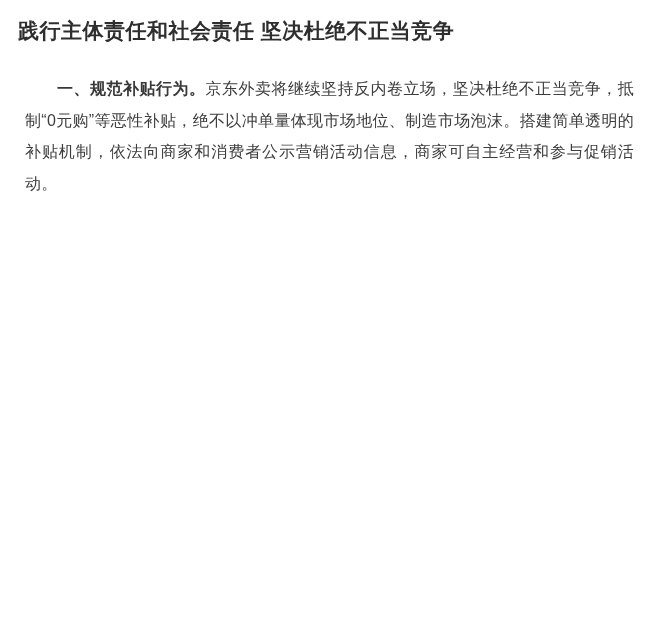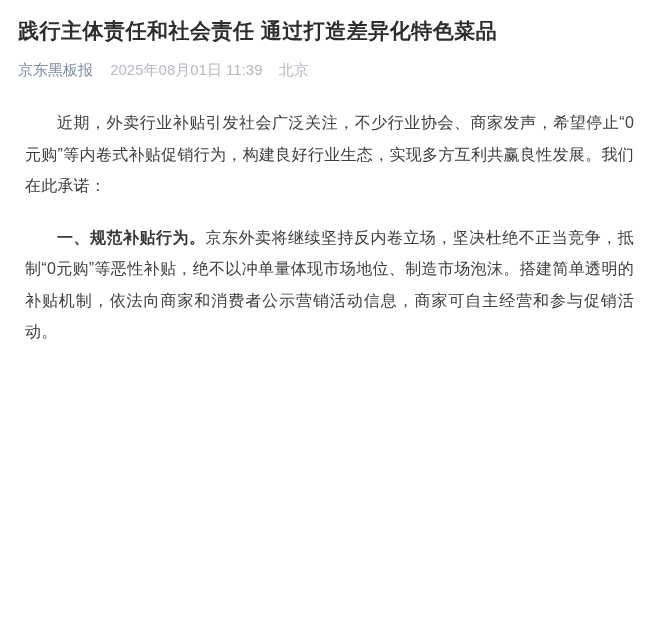--- a/index.html
+++ b/index.html
@@ -61,31 +61,25 @@
   .content p .lead {
     font-weight: 700;
     color: #383838;
   }
 </style>
 </head>
 <body>
 
 <div class="page">
 
-  <h1 class="title">践行主体责任和社会责任 通过打造差异化特色菜品</h1>
+  <h1 class="title">践行主体责任和社会责任 坚决杜绝不正当竞争</h1>
 
-  <div class="byline">
-    <span class="source">京东黑板报</span>
-    <span class="datetime">2025年08月01日 11:39</span>
-    <span class="location">北京</span>
-  </div>
 
   <div class="content">
 
-    <p><span class="lead"></span><span>近期，外卖行业补贴引发社会广泛关注，不少行业协会、商家发声，希望停止“0元购”等内卷式补贴促销行为，构建良好行业生态，实现多方互利共赢良性发展。我们在此承诺：</span></p>
 
     <p><span class="lead">一、规范补贴行为。</span><span>京东外卖将继续坚持反内卷立场，坚决杜绝不正当竞争，抵制“0元购”等恶性补贴，绝不以冲单量体现市场地位、制造市场泡沫。搭建简单透明的补贴机制，依法向商家和消费者公示营销活动信息，商家可自主经营和参与促销活动。</span></p>
 
 
 
     <p></p>
 
   </div>
 </div>
 

